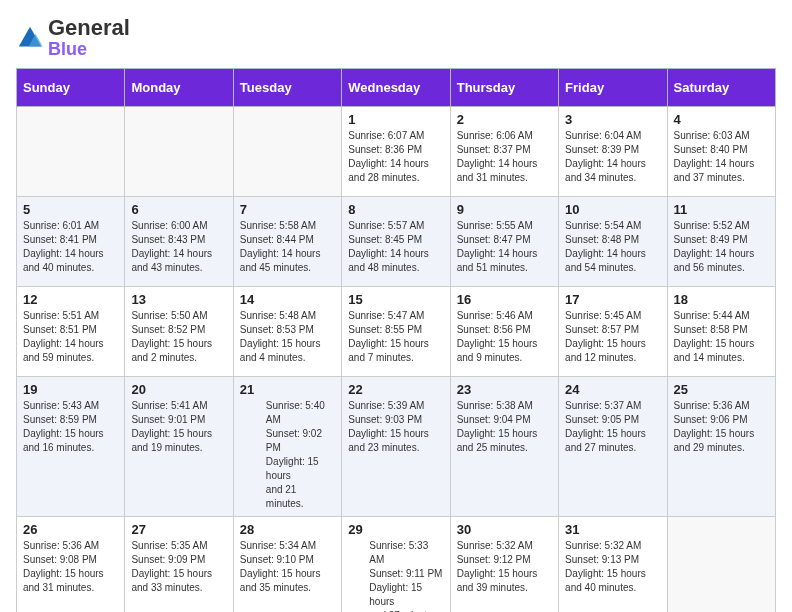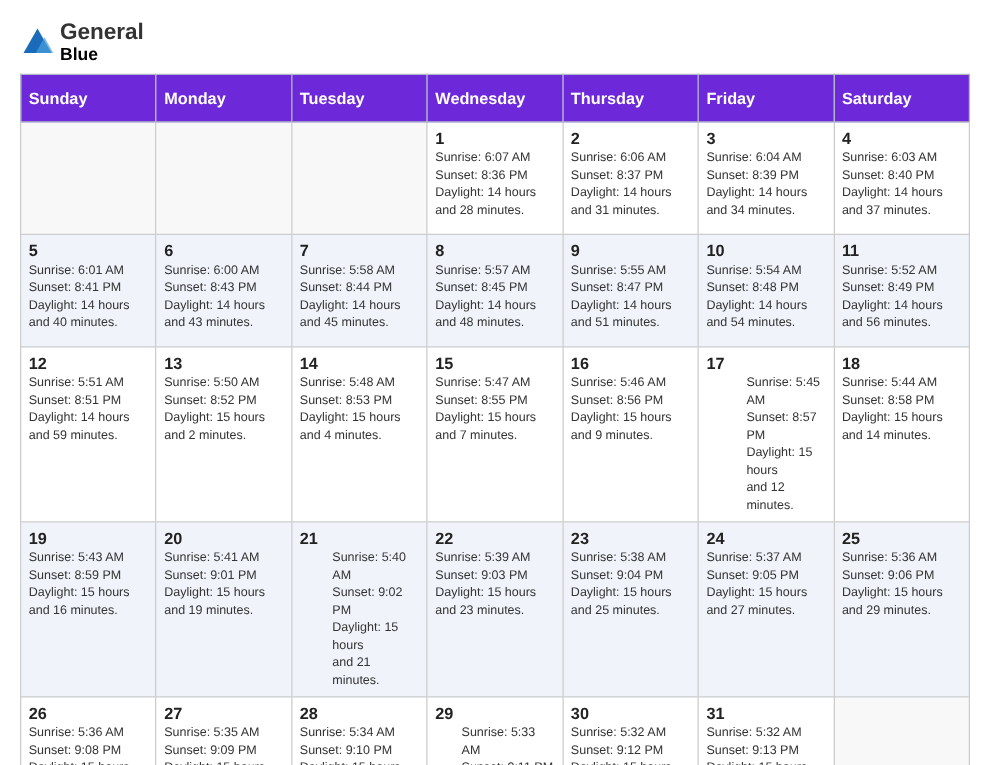--- a/index.html
+++ b/index.html
@@ -19,28 +19,28 @@
     .logo {
       display: flex;
       align-items: center;
     }
     .logo-text {
       display: flex;
       flex-direction: column;
       line-height: 1.1;
     }
     .logo-general {
+      font-size: 22px;
+      font-weight: bold;
+      color: #333;
+    }
+    .logo-blue {
       font-size: 18px;
       font-weight: bold;
-      color: #333;
-    }
-    .logo-blue {
-      font-size: 14px;
-      font-weight: bold;
-      color: #000000;
+      color: #8b5cf6;
     }
     .logo-icon {
       width: 28px;
       height: 28px;
       margin-right: 4px;
     }
     .title-section {
       text-align: right;
     }
     .month-year {
@@ -238,21 +238,21 @@
         </td>
         <td>
           <div class="day-number">16</div>
           <div class="day-info" style="white-space: pre-line;">Sunrise: 5:46 AM
 Sunset: 8:56 PM
 Daylight: 15 hours
 and 9 minutes.</div>
         </td>
         <td>
           <div class="day-number">17</div>
-          <div class="day-info" style="white-space: pre-line; margin-left: 32px;">Sunrise: 5:45 AM
+          <div class="day-info" style="white-space: pre-line;">Sunrise: 5:45 AM
 Sunset: 8:57 PM
 Daylight: 15 hours
 and 12 minutes.</div>
         </td>
         <td>
           <div class="day-number">18</div>
           <div class="day-info" style="white-space: pre-line;">Sunrise: 5:44 AM
 Sunset: 8:58 PM
 Daylight: 15 hours
 and 14 minutes.</div>

